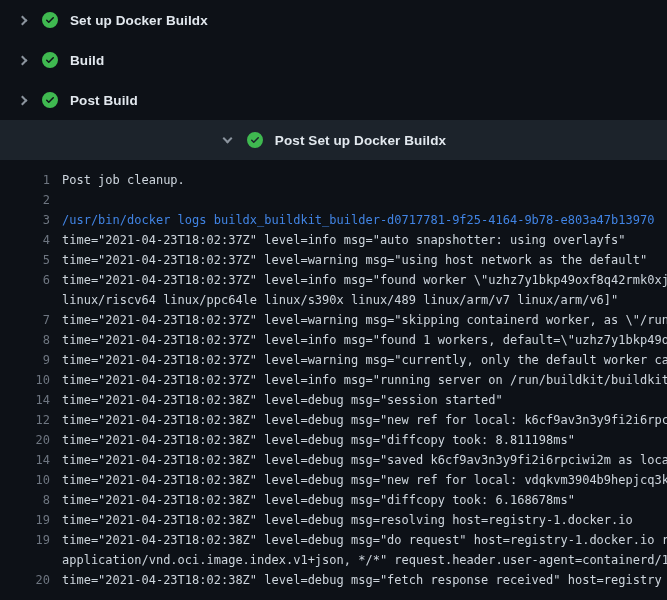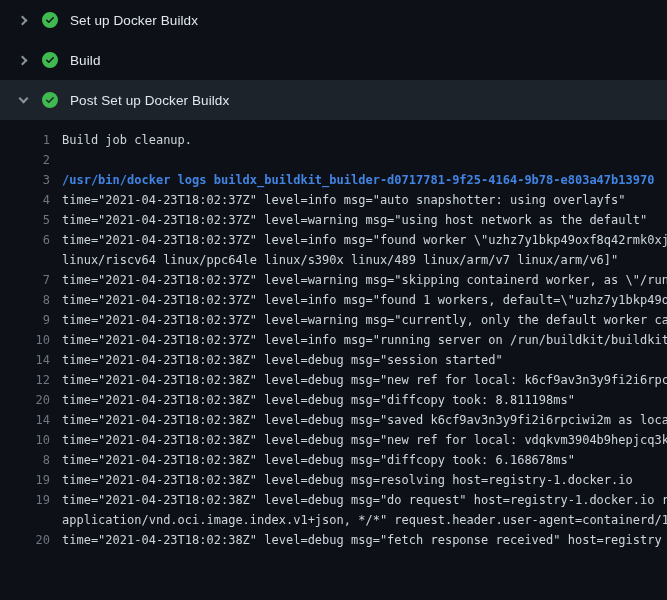--- a/index.html
+++ b/index.html
@@ -16,45 +16,45 @@
   html,body{width:667px;height:600px;overflow:hidden;}
   body{
     background:var(--page-bg);
     font-family:"Liberation Sans",sans-serif;
     -webkit-font-smoothing:antialiased;
   }
   
   .section-row{
     display:flex;align-items:center;height:40px;padding:0 16px;cursor:pointer;
   }
-  .section-row.expanded{background:var(--expanded-header-bg);}
+  .section-row.expanded{background:var(--expanded-header-bg);justify-content:center;}
   .chevron-box{width:14px;display:flex;justify-content:center;align-items:center;margin-right:12px;flex:none;}
   .chevron{
     width:7px;height:7px;
     border-top:2px solid var(--chevron);
     border-right:2px solid var(--chevron);
     transform:rotate(45deg);           
     margin-left:-2px;
   }
   .section-row.expanded .chevron{transform:rotate(135deg);margin-left:0;margin-top:-3px;}
   .check-icon{width:16px;height:16px;margin-right:12px;flex:none;color:var(--check-green);display:flex;}
-  .section-label{font-size:13.5px;font-weight:400;color:var(--header-text);letter-spacing:.1px;}
+  .section-label{font-size:13.5px;font-weight:700;color:var(--header-text);letter-spacing:.1px;}
   
   .log{
     padding-top:10px;
     font-family:"DejaVu Sans Mono","Liberation Mono",monospace;
     font-size:12px;line-height:20px;
   }
   .log-row{display:flex;height:20px;overflow:hidden;}
   .log-num{
     width:50px;flex:none;text-align:right;color:var(--line-number);
     cursor:pointer;user-select:none;
   }
   .log-text{margin-left:12px;white-space:pre;color:var(--log-text);}
-  .log-row.command .log-text{color:var(--command-text);font-weight:bold;}
+  .log-row.command .log-text{color:var(--command-text);}
   .log-row.group{cursor:pointer;}
   .log-row.group .log-text{color:var(--log-text);}
   .group-caret{
     display:inline-block;font-size:9px;transform:translateY(-1px);
     color:var(--log-text);
     font-family:"DejaVu Sans",sans-serif;
   }
 </style>
 </head>
 <body>
@@ -77,37 +77,48 @@
         <span class="chevron"></span>
       </span>
     <span class="check-icon">
       <svg viewBox="0 0 16 16" width="16" height="16" aria-hidden="true">
         <path fill="currentColor" fill-rule="evenodd" d="M8 16A8 8 0 1 1 8 0a8 8 0 0 1 0 16Zm3.78-9.72a.751.751 0 0 0-.018-1.042.751.751 0 0 0-1.042-.018L6.75 9.19 5.28 7.72a.751.751 0 0 0-1.042.018.751.751 0 0 0-.018 1.042l2 2a.75.75 0 0 0 1.06 0Z"></path>
       </svg>
     </span>
     <span class="section-label">Build</span>
   </div>
 
+  <div class="section-row">
+    <span class="chevron-box">
+        <span class="chevron"></span>
+      </span>
+    <span class="check-icon">
+      <svg viewBox="0 0 16 16" width="16" height="16" aria-hidden="true">
+        <path fill="currentColor" fill-rule="evenodd" d="M8 16A8 8 0 1 1 8 0a8 8 0 0 1 0 16Zm3.78-9.72a.751.751 0 0 0-.018-1.042.751.751 0 0 0-1.042-.018L6.75 9.19 5.28 7.72a.751.751 0 0 0-1.042.018.751.751 0 0 0-.018 1.042l2 2a.75.75 0 0 0 1.06 0Z"></path>
+      </svg>
+    </span>
+    <span class="section-label">Post Build</span>
+  </div>
 
   <div class="section-row expanded">
     <span class="chevron-box">
         <span class="chevron"></span>
       </span>
     <span class="check-icon">
       <svg viewBox="0 0 16 16" width="16" height="16" aria-hidden="true">
         <path fill="currentColor" fill-rule="evenodd" d="M8 16A8 8 0 1 1 8 0a8 8 0 0 1 0 16Zm3.78-9.72a.751.751 0 0 0-.018-1.042.751.751 0 0 0-1.042-.018L6.75 9.19 5.28 7.72a.751.751 0 0 0-1.042.018.751.751 0 0 0-.018 1.042l2 2a.75.75 0 0 0 1.06 0Z"></path>
       </svg>
     </span>
     <span class="section-label">Post Set up Docker Buildx</span>
   </div>
 </div>
 <div class="log">
   <div class="log-row text">
     <span class="log-num">1</span>
-    <span class="log-text">Build job cleanup.</span>
+    <span class="log-text">Post job cleanup.</span>
   </div>
 
   <div class="log-row group">
     <span class="log-num">2</span>
   </div>
 
   <div class="log-row command">
     <span class="log-num">3</span>
     <span class="log-text">/usr/bin/docker logs buildx_buildkit_builder-d0717781-9f25-4164-9b78-e803a47b13970</span>
   </div>

